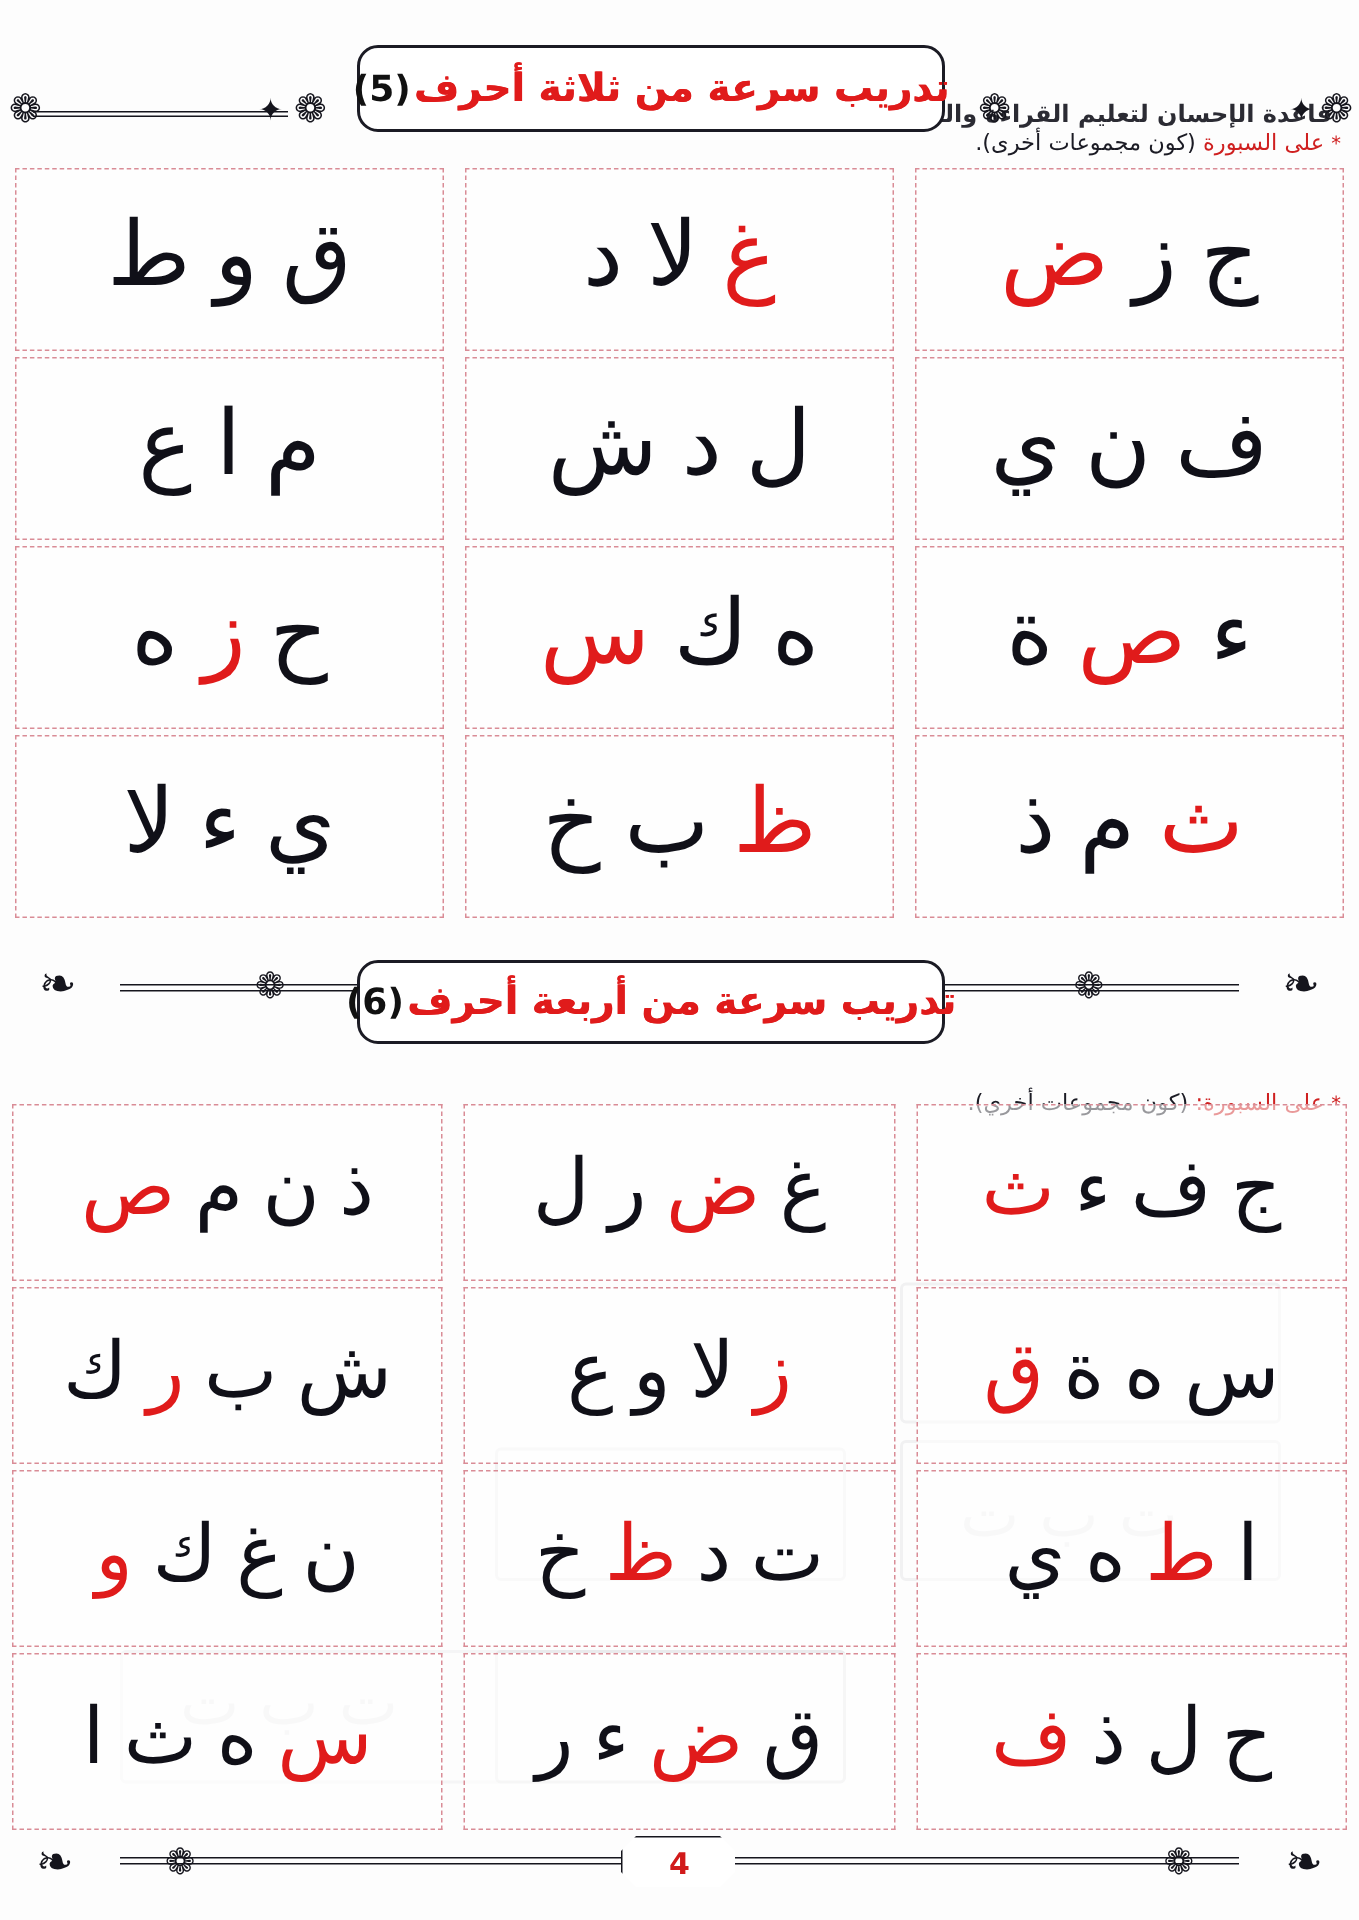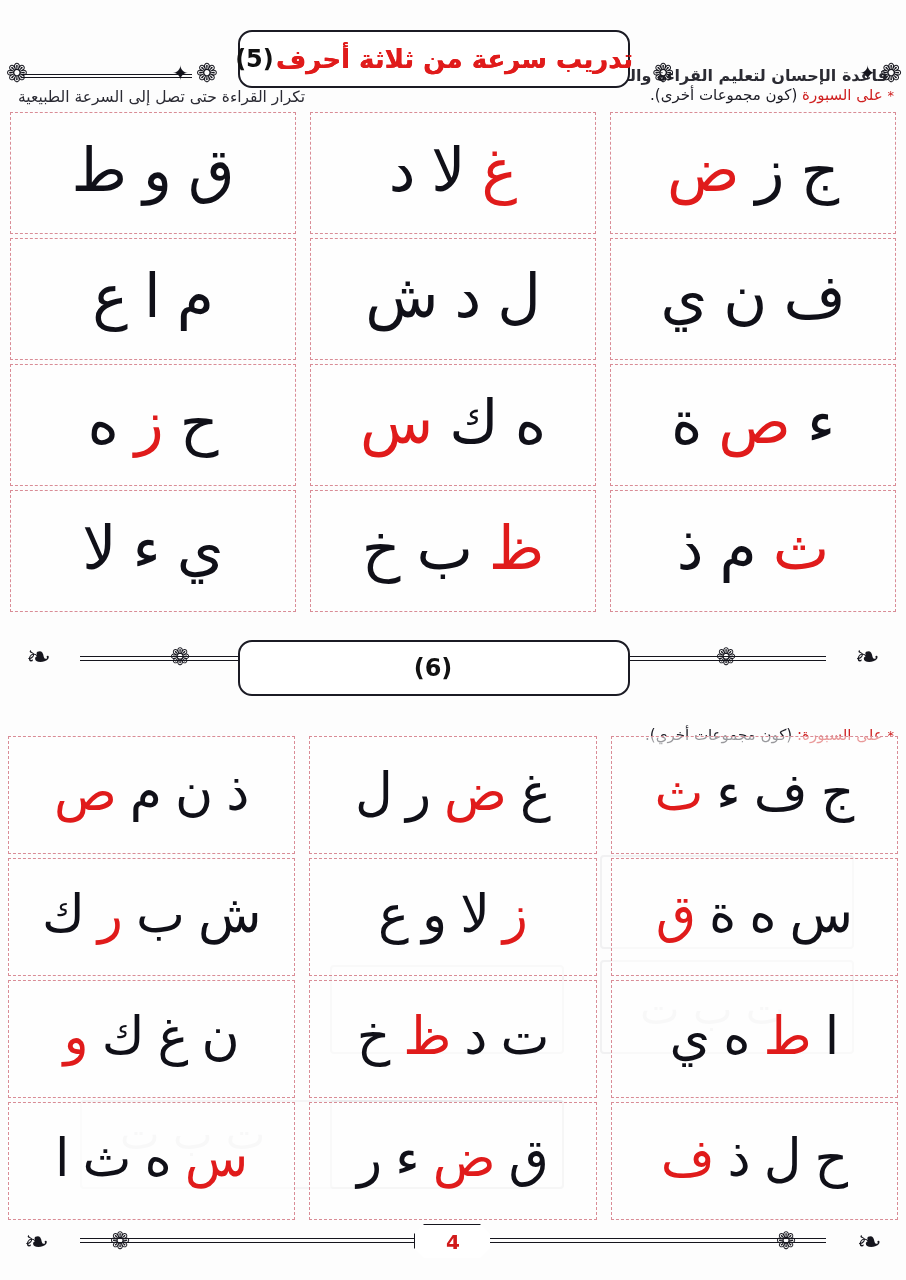--- a/index.html
+++ b/index.html
@@ -259,21 +259,20 @@
   <div class="title-plate" id="plate5">
     <span class="title-txt">تدريب سرعة من ثلاثة أحرف</span>
     <span class="title-num">(5)</span>
   </div>
 
   <div class="note" style="right:12px; top:86px;">
     <span class="star">*</span>
     <span class="red-word">على السبورة</span>
     <span>(كون مجموعات أخرى).</span>
   </div>
-  <div class="note-left" style="left:18px; top:88px;">تكرار القراءة حتى تصل إلى السرعة الطبيعية</div>
 
   <div class="grid" id="grid5">
       <div class="cell">
         <div class="letters">
           <span class="ltr">ج</span>
           <span class="ltr">ز</span>
           <span class="ltr red">ض</span>
         </div>
       </div>
       <div class="cell">
@@ -357,20 +356,21 @@
 
   <div class="divider" style="top:636px;">
     <span class="finial l">❧</span>
     <span class="finial l2">❁</span>
     <div class="bar"></div>
     <span class="finial r2">❁</span>
     <span class="finial r">❧</span>
   </div>
 
   <div class="title-plate" id="plate6">
+    <span class="title-txt">تدريب سرعة من أربعة أحرف</span>
     <span class="title-num">(6)</span>
   </div>
 
   <div class="note" style="right:12px; top:726px;">
     <span class="star">*</span>
     <span class="red-word">على السبورة:</span>
     <span>(كون مجموعات أخري).</span>
   </div>
 
   <div class="grid" id="grid6">

